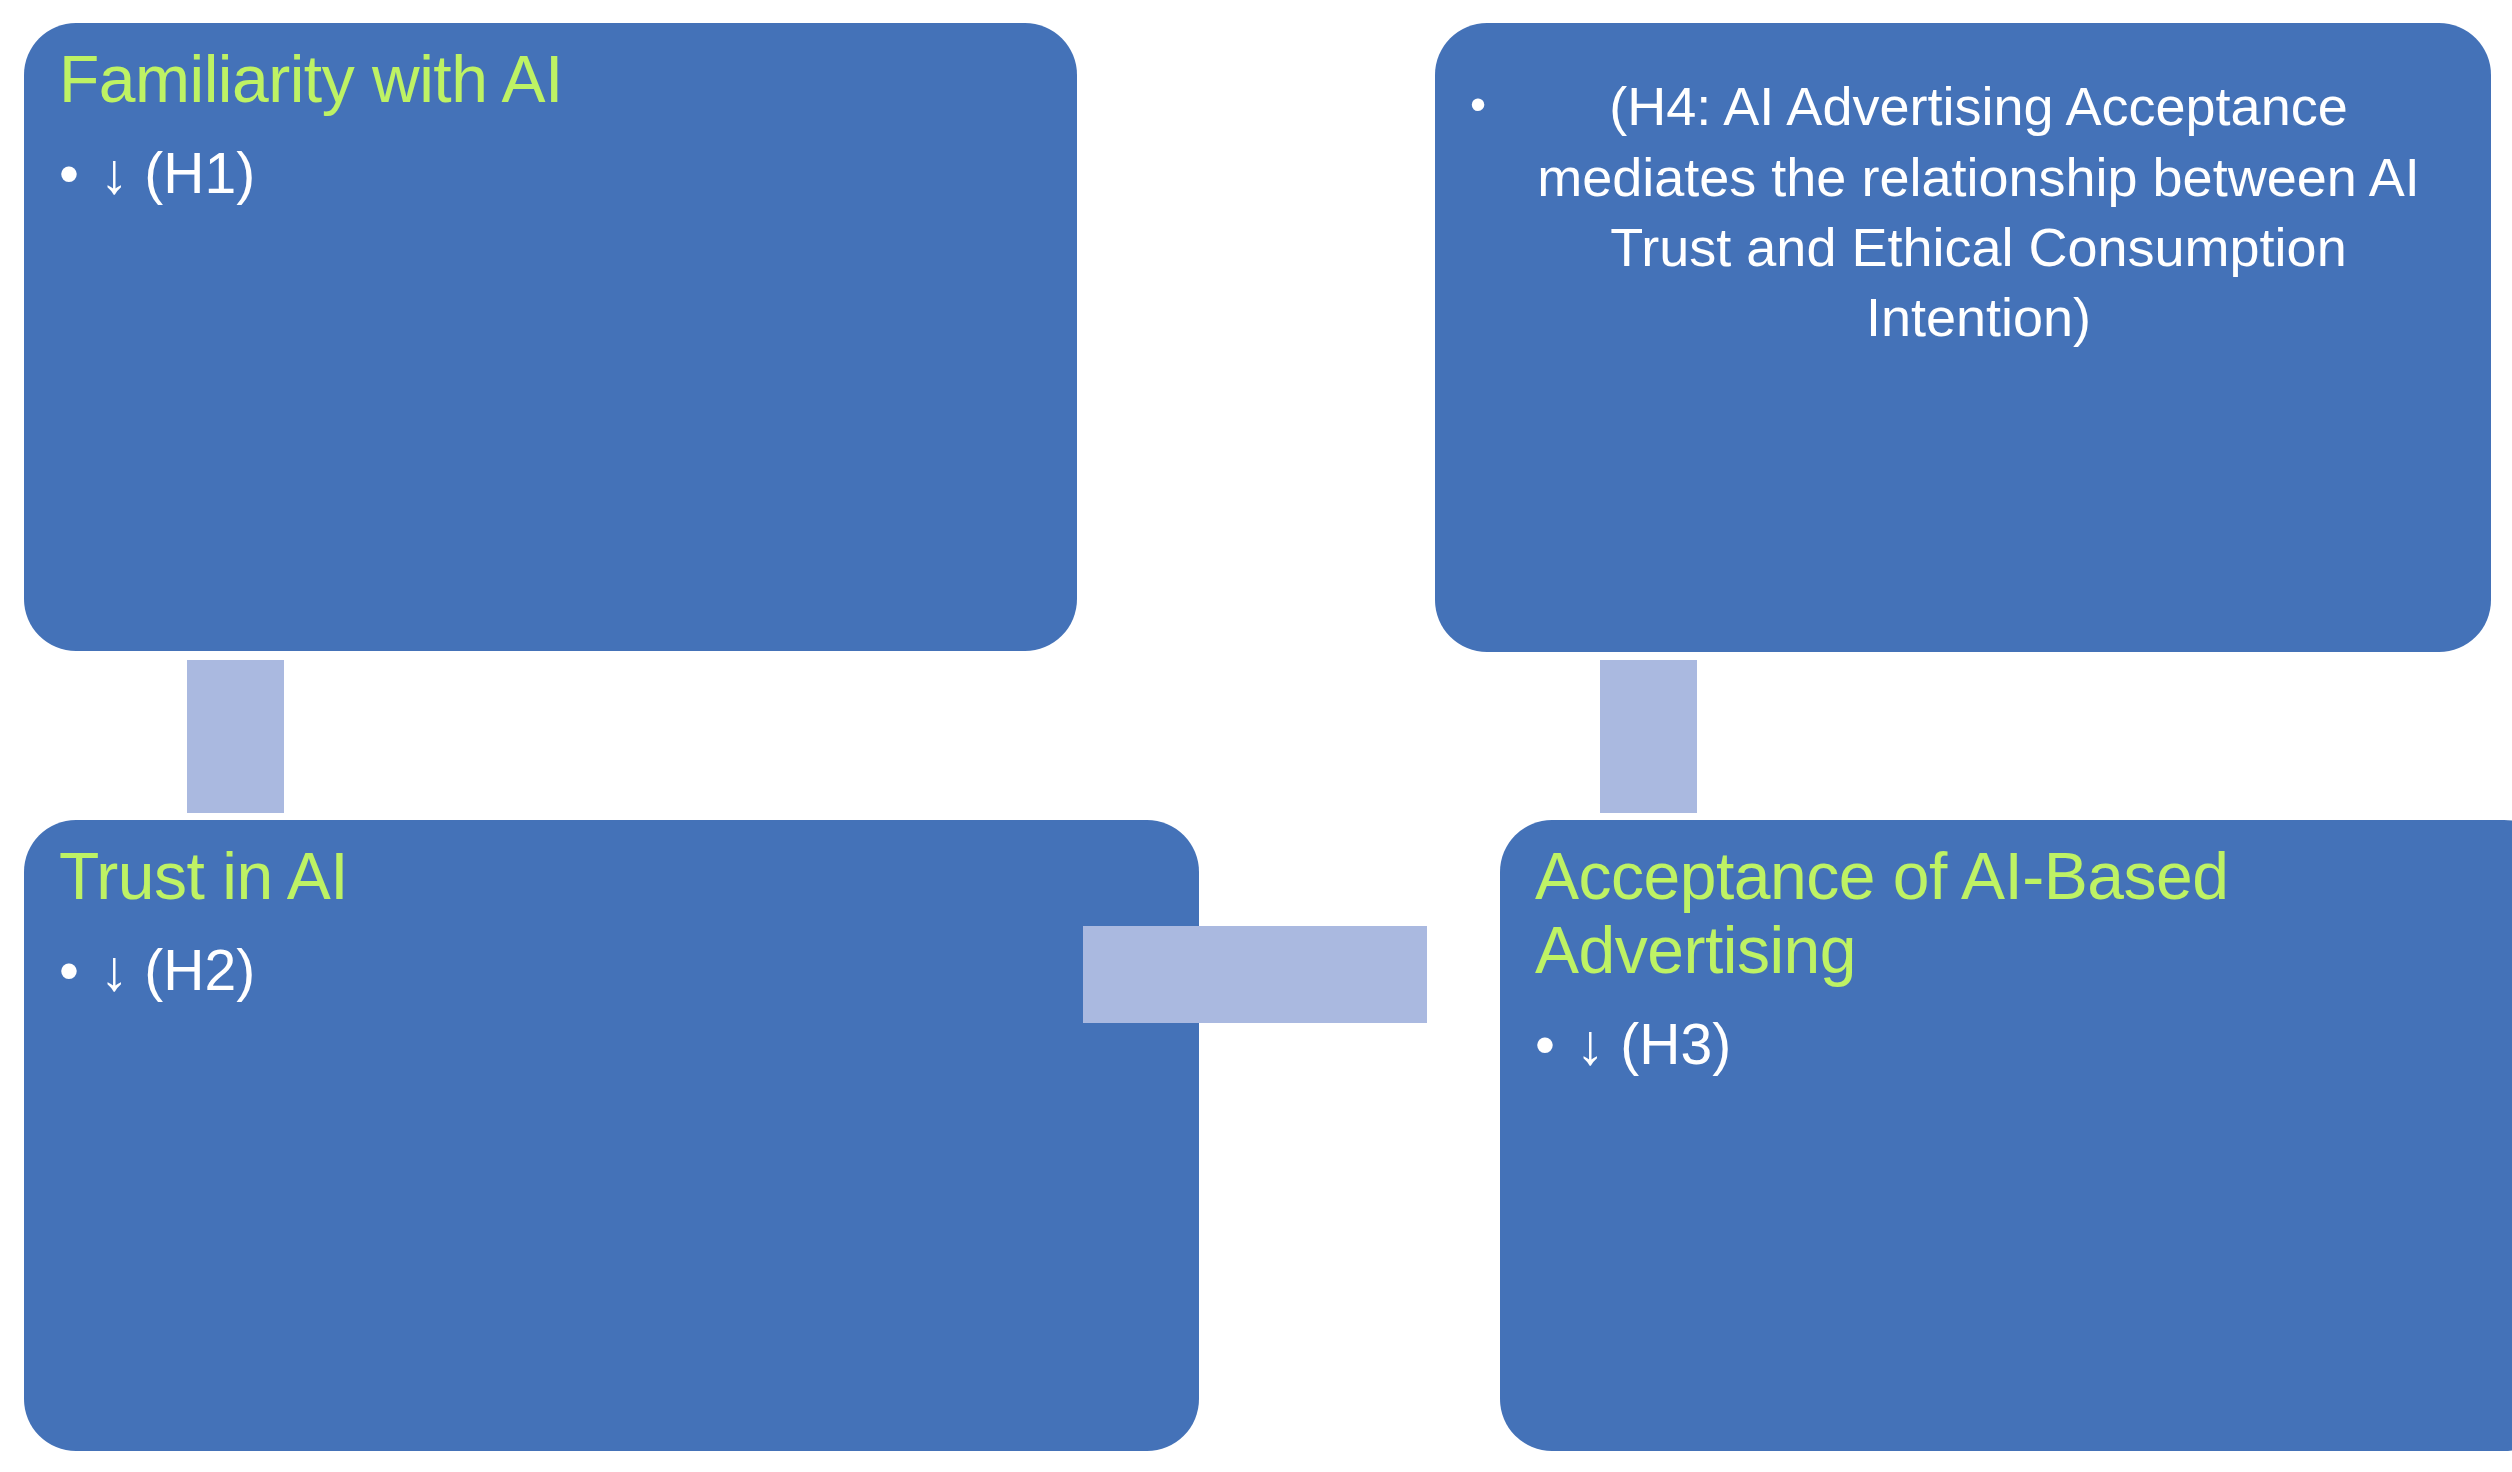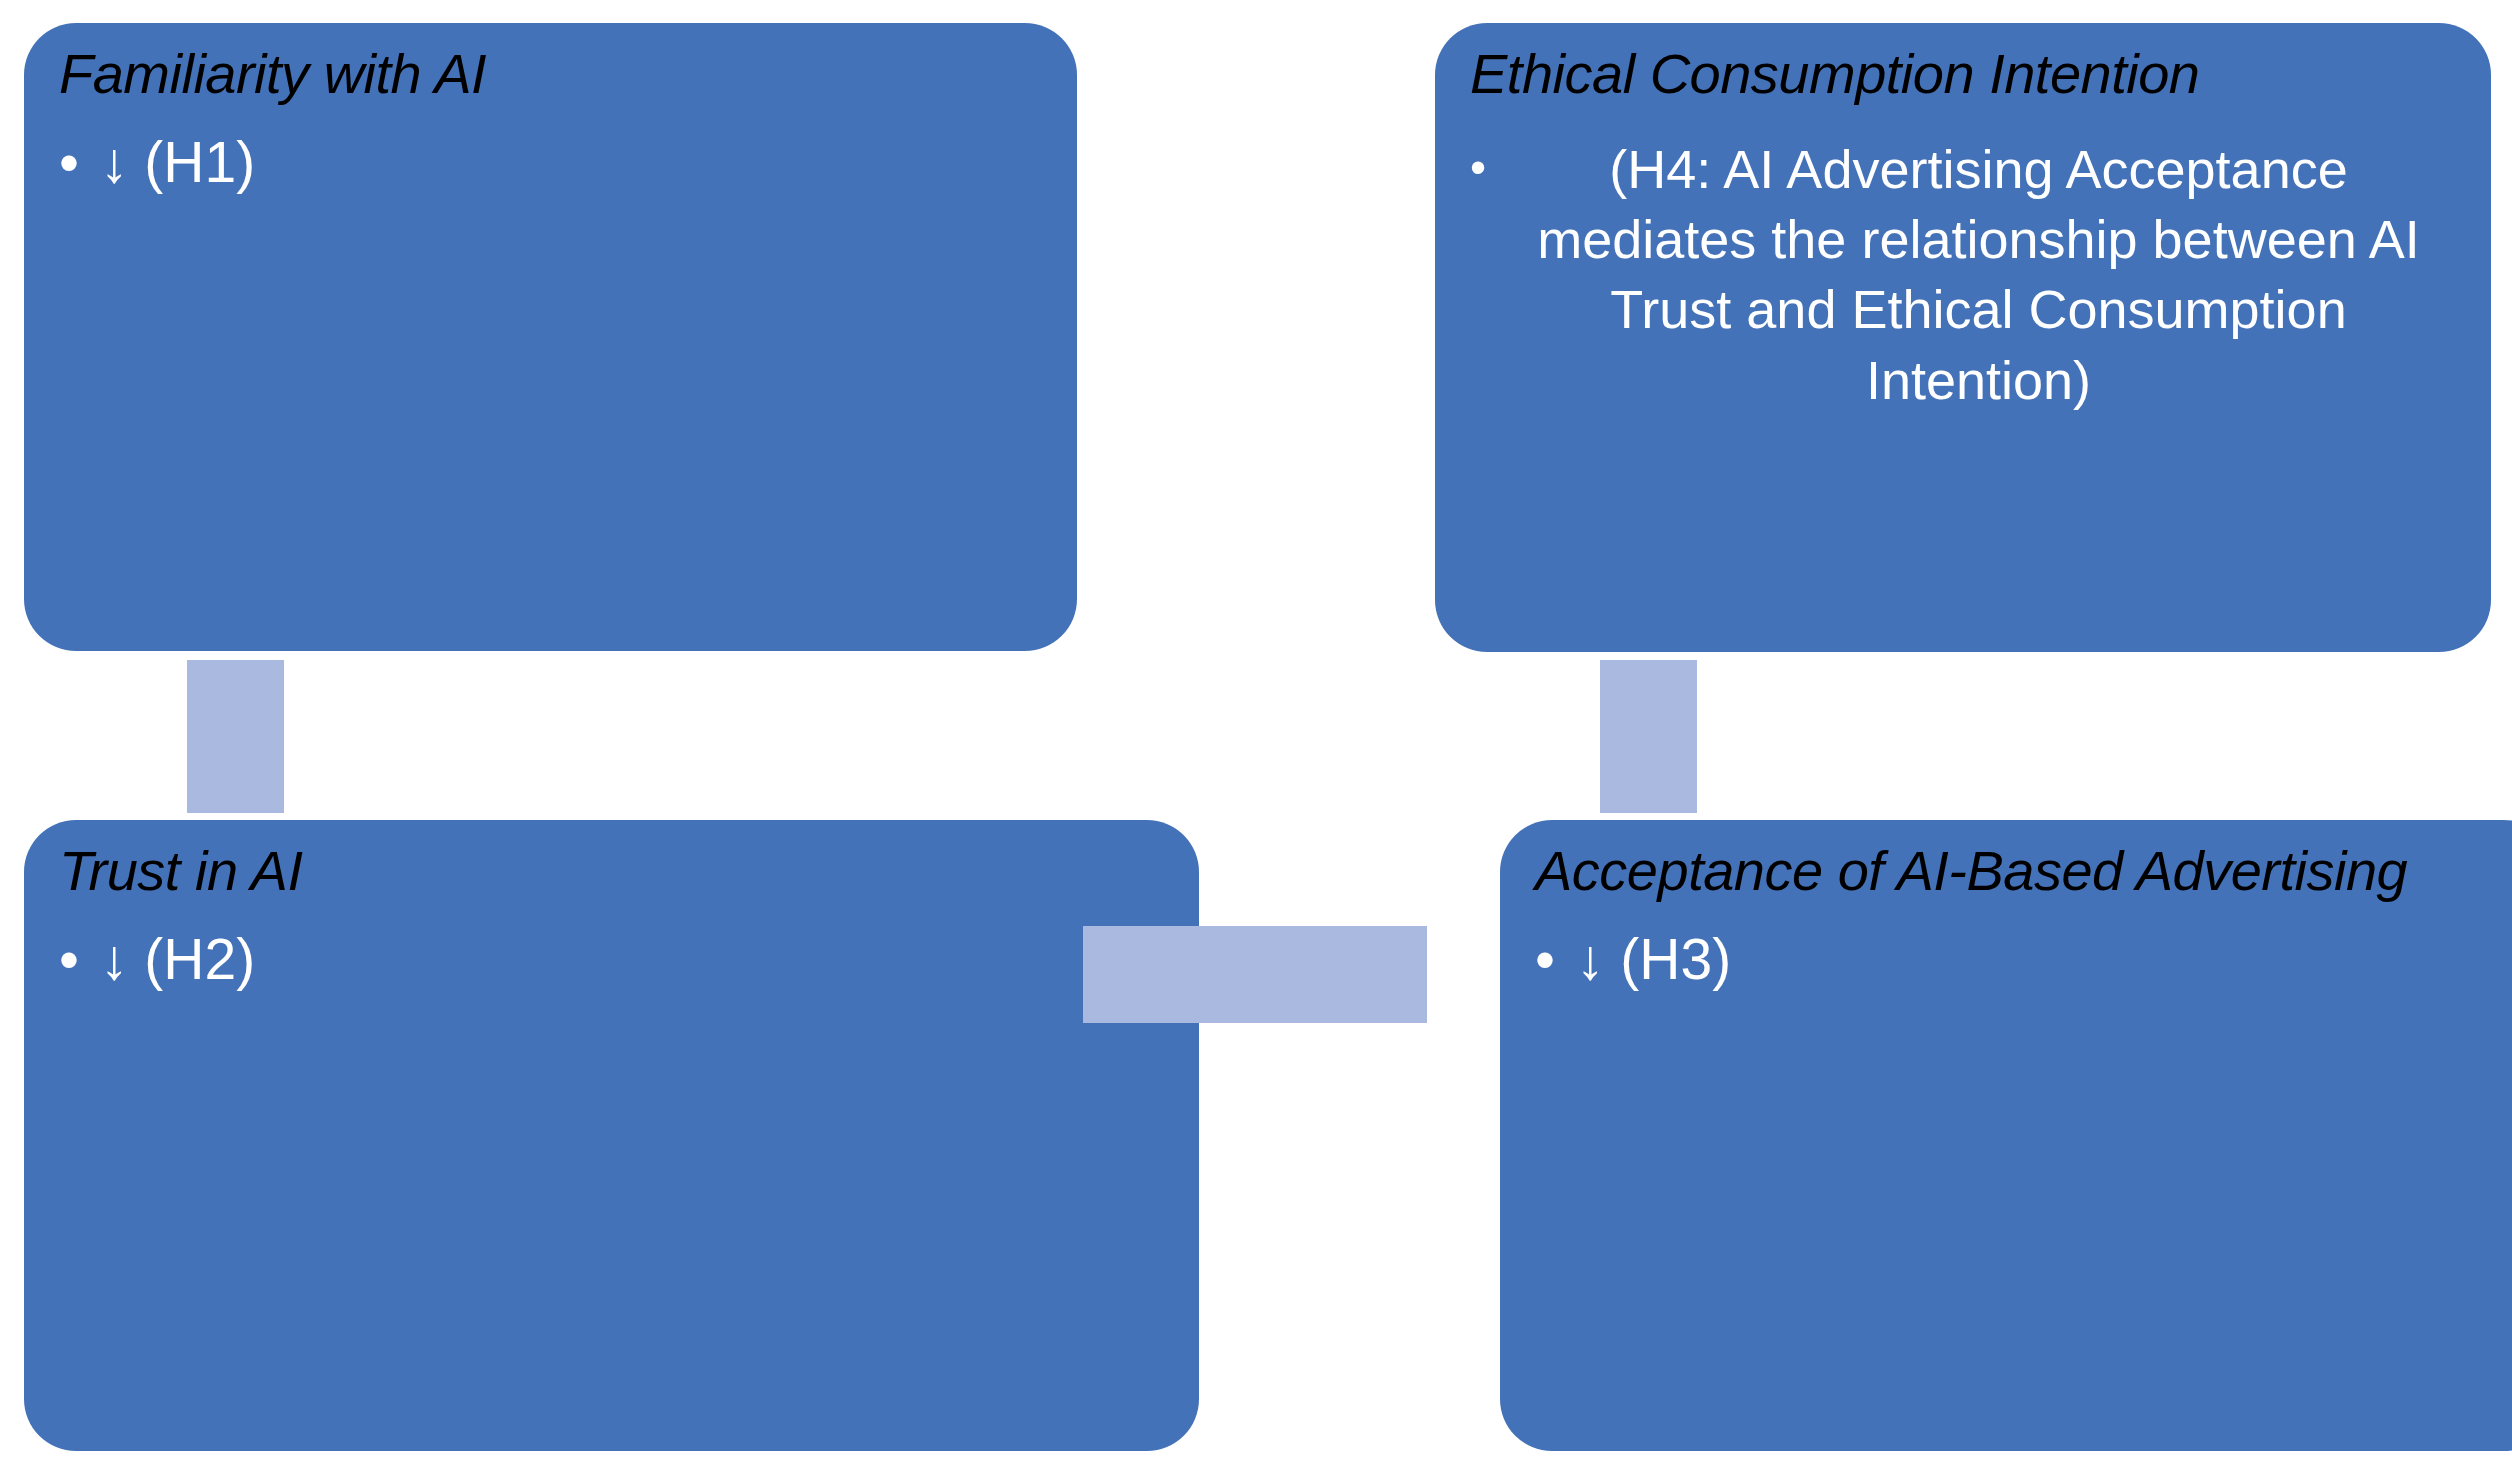--- a/index.html
+++ b/index.html
@@ -33,27 +33,26 @@
   }
 
   .node-inner {
     position: absolute;
     left: 35px;
     right: 28px;
     top: 20.4px;
   }
 
   .node-title {
-    font-size: 56px;
+    font-size: 66px;
     line-height: 1.12;
     font-weight: 400;
-    color: #000000;
+    color: #bef264;
     letter-spacing: -0.5px;
     white-space: pre-line;
-    font-style: italic;
   }
 
   .bullet-list {
     margin: 0;
     padding: 0;
     list-style: none;
   }
 
   .bullet-item {
     display: flex;
@@ -144,21 +143,20 @@
         <li class="bullet-item bullet-short">
           <span class="bullet-dot">•</span>
           <span class="bullet-text">↓ (H1)</span>
         </li>
       </ul>
     </div>
   </div>
 
   <div class="node" id="node-ethical">
     <div class="node-inner">
-      <div class="node-title">Ethical Consumption Intention</div>
       <ul class="bullet-list">
         <li class="bullet-item bullet-long">
           <span class="bullet-dot">•</span>
           <span class="bullet-text">(H4: AI Advertising Acceptance mediates the relationship between AI Trust and Ethical Consumption Intention)</span>
         </li>
       </ul>
     </div>
   </div>
 
   <div class="node" id="node-trust">

